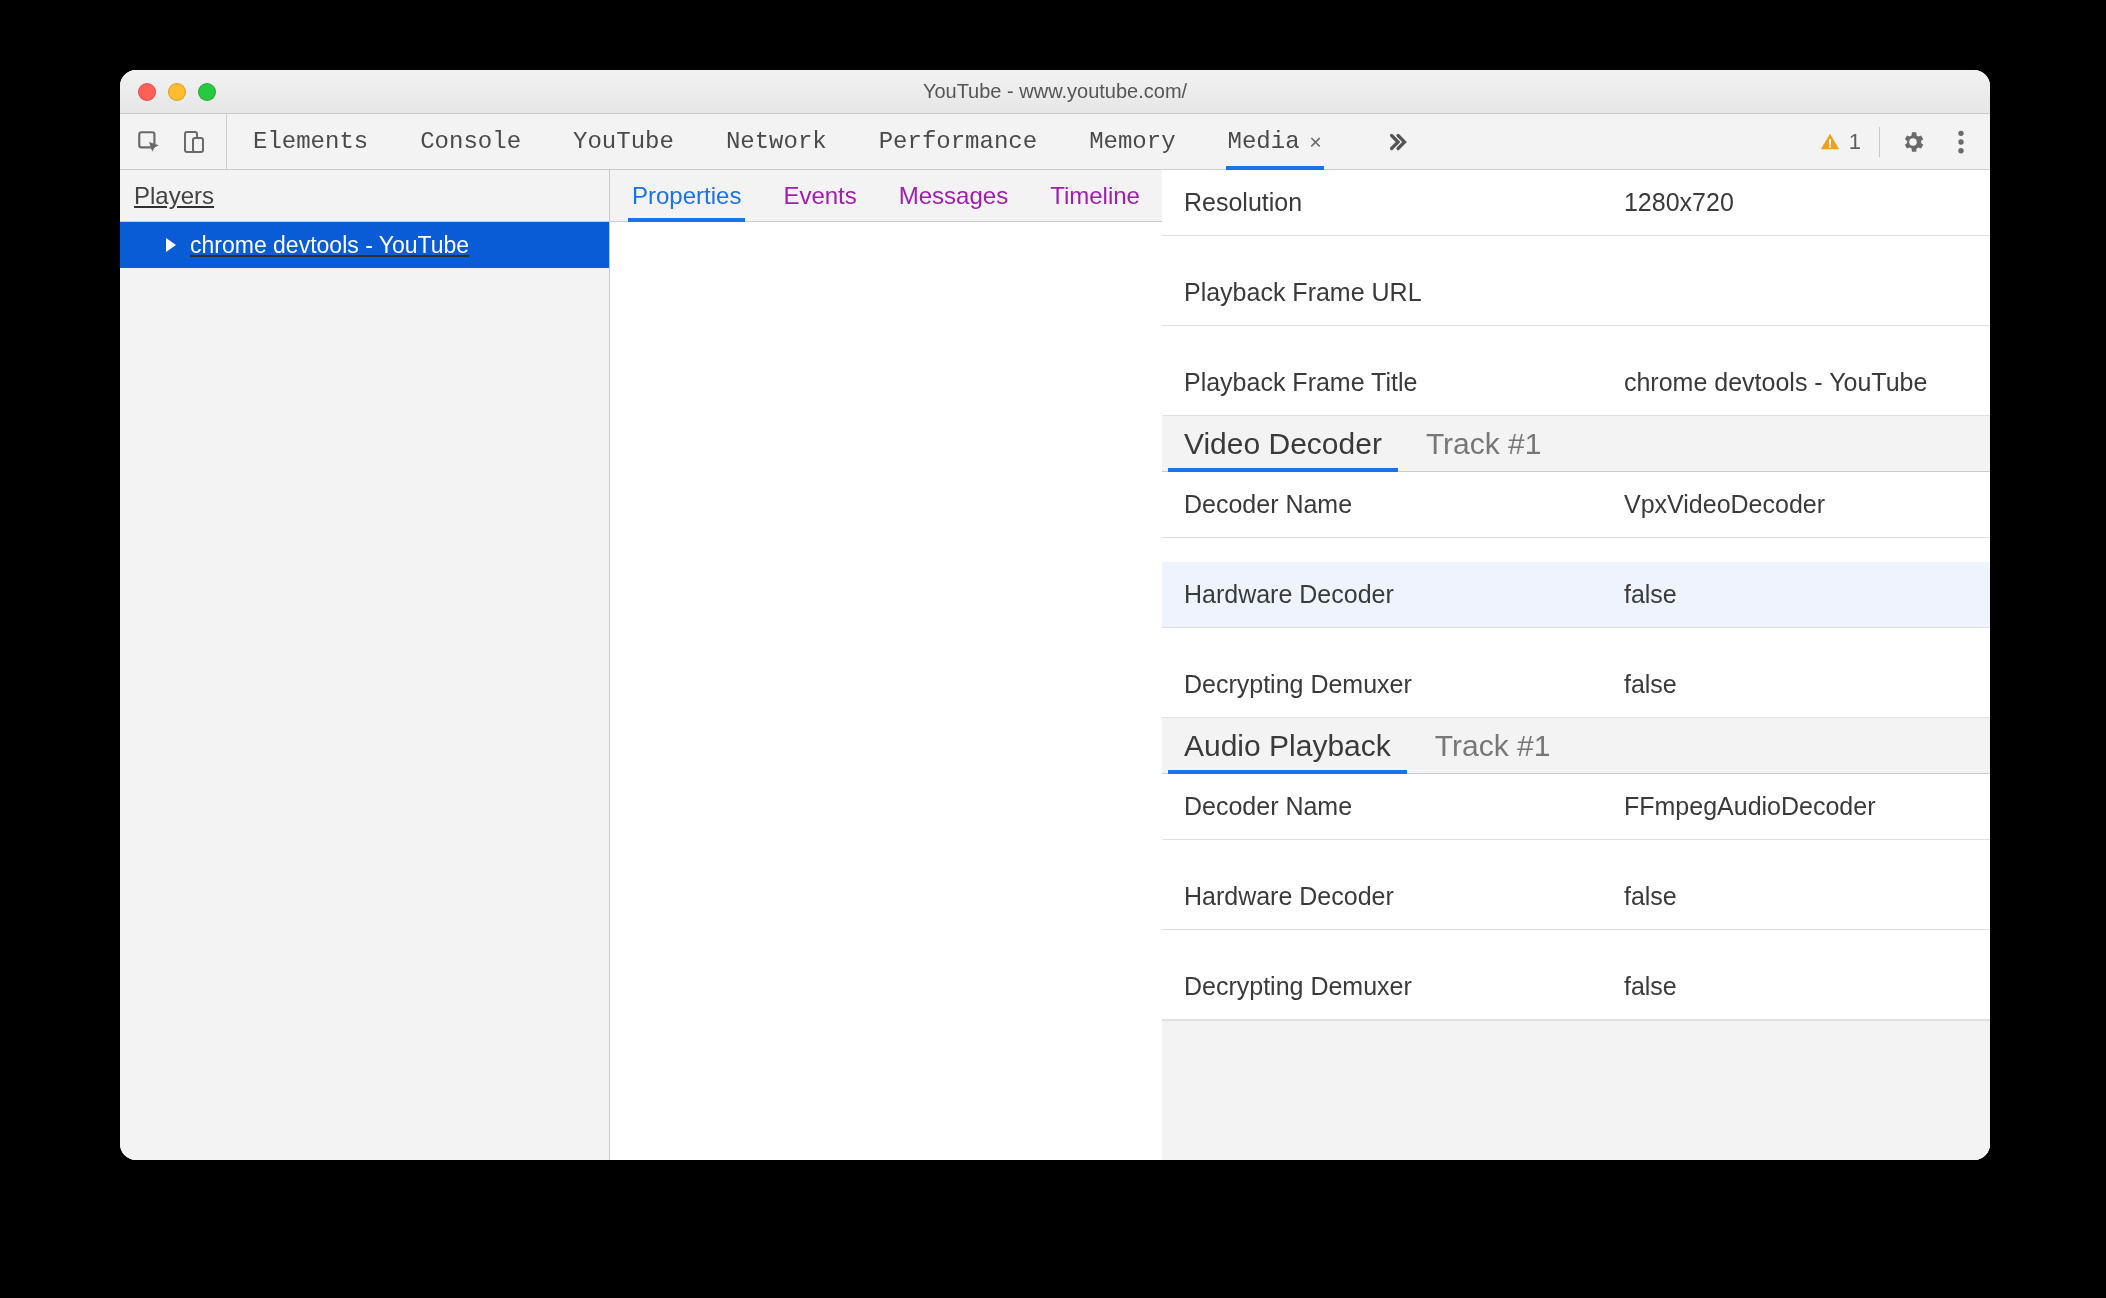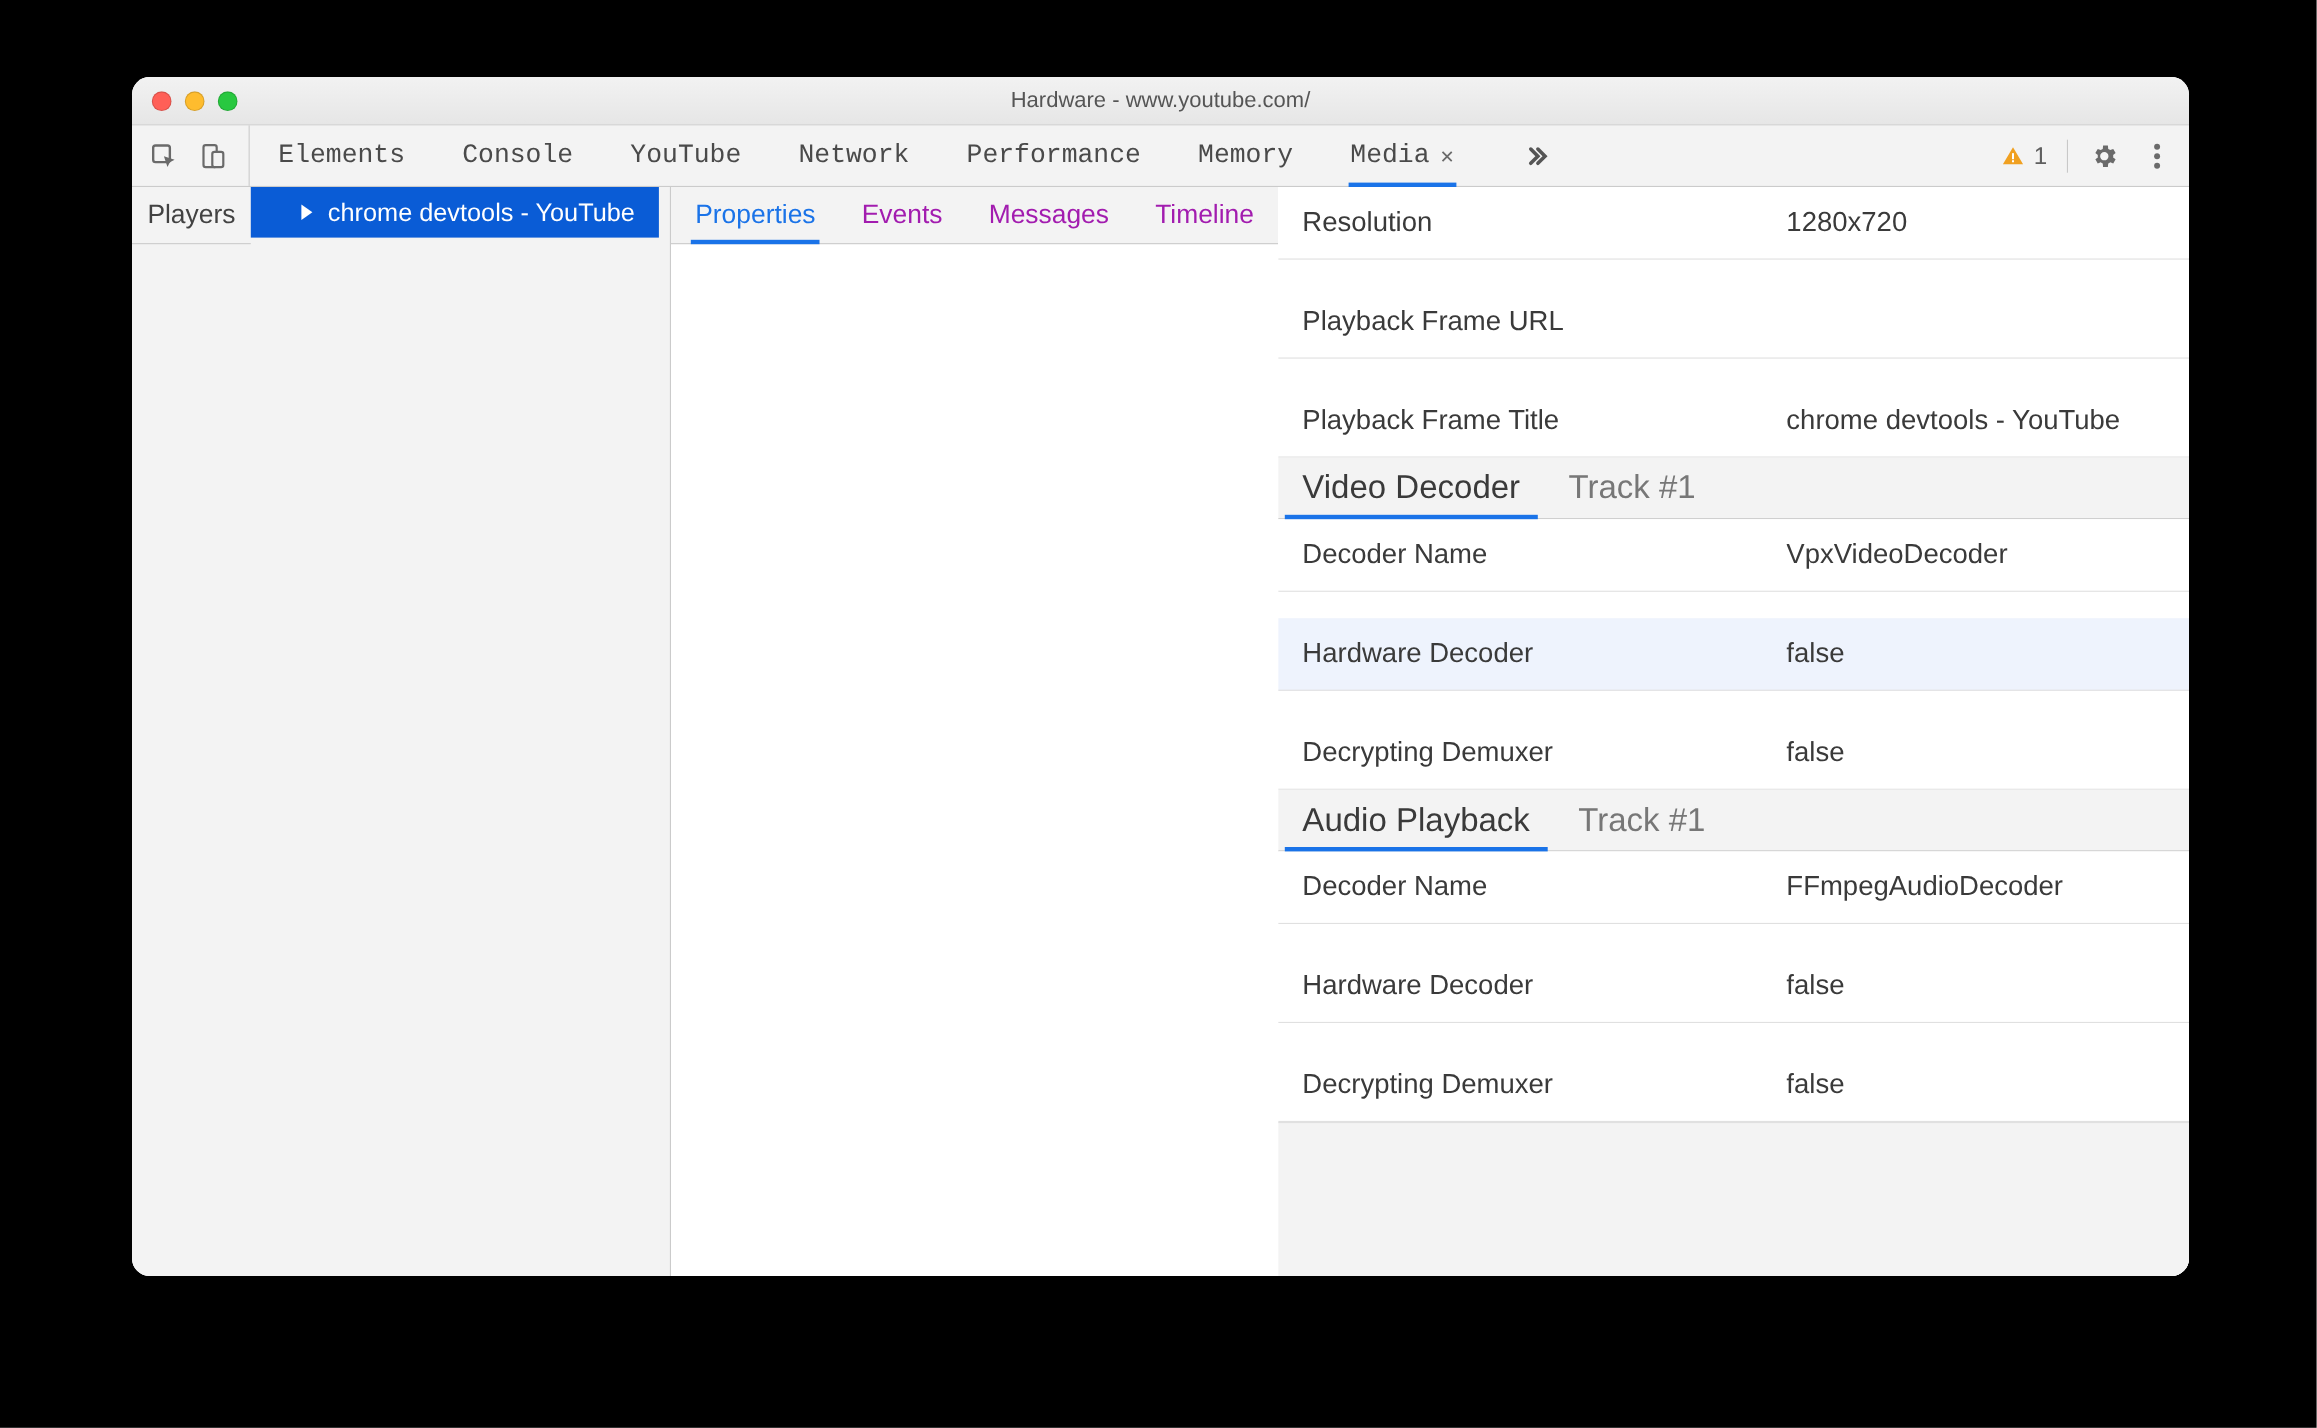--- a/index.html
+++ b/index.html
@@ -136,21 +136,22 @@
   .body {
     flex: 1;
     display: flex;
     min-height: 0;
   }
   .left-pane {
     width: 490px;
     border-right: 1px solid var(--border);
     background: var(--subtoolbar-bg);
     display: flex;
-    flex-direction: row;
+    flex-direction: column;
+    text-decoration: underline;
   }
   .players-header {
     height: 52px;
     display: flex;
     align-items: center;
     padding: 0 14px;
     font-size: 24px;
     color: #424242;
     border-bottom: 1px solid var(--border);
     background: var(--subtoolbar-bg);
@@ -260,21 +261,21 @@
 <body>
 
 <div class="window">
 
   <div class="titlebar">
     <div class="traffic">
       <span class="dot-red"></span>
       <span class="dot-yellow"></span>
       <span class="dot-green"></span>
     </div>
-    <div class="titlebar-title">Hardware - www.youtube.com/</div>
+    <div class="titlebar-title">YouTube - www.youtube.com/</div>
   </div>
 
   <div class="toolbar">
     <div class="tb-left">
       <div class="icon-btn">
         <svg width="26" height="26" viewBox="0 0 24 24" fill="none" stroke="#6a6a6a" stroke-width="2">
           <rect x="3" y="3" width="14" height="14" rx="2"></rect>
           <path d="M12 12 L21 15 L17 17 L15 21 Z" fill="#6a6a6a" stroke="none"></path>
         </svg>
       </div>

